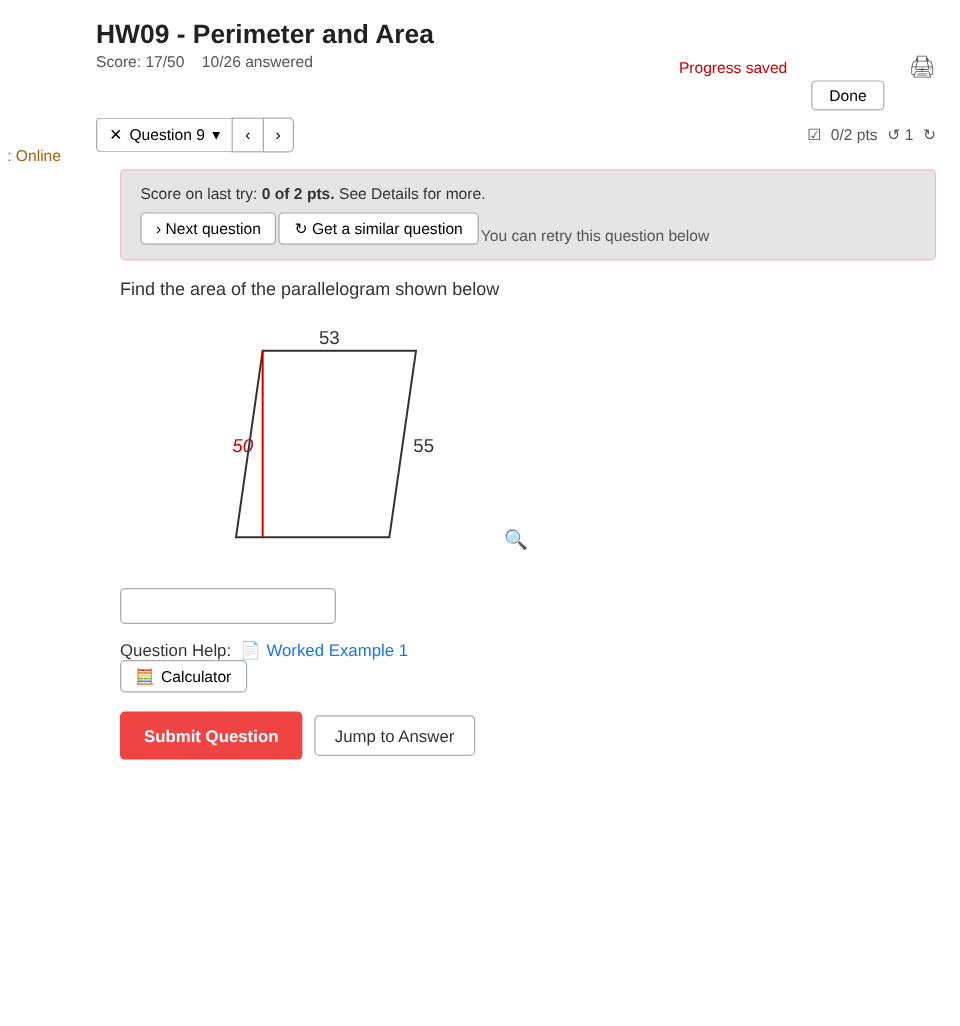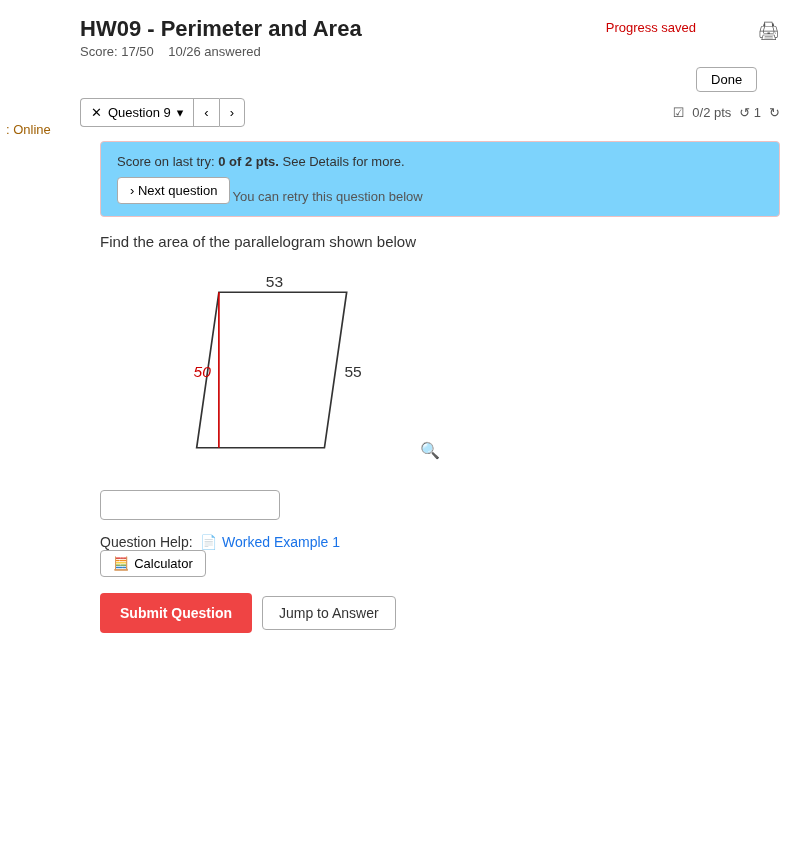--- a/index.html
+++ b/index.html
@@ -34,21 +34,22 @@
     }
 
     .title-section .score-line {
       font-size: 13px;
       color: #555;
       margin-top: 2px;
     }
 
     .header-actions {
       display: flex;
-      gap: 0;
+      align-items: center;
+      gap: 20px;
       margin-top: 4px;
     }
 
     .progress-saved-text {
       color: #c00;
       font-size: 13px;
     }
 
     .done-button {
       border: 1px solid #aaa;
@@ -119,21 +120,21 @@
       gap: 8px;
       font-size: 13px;
       color: #555;
     }
 
     .content-area {
       margin-left: 20px;
     }
 
     .score-banner {
-      background: #7dd3fc;
+      background: #e5e5e5;
       border: 1px solid #f0c0c0;
       border-radius: 4px;
       padding: 12px 16px;
       margin-bottom: 16px;
       display: flex;
       flex-direction: column;
       gap: 8px;
     }
 
     .score-banner-text {
@@ -311,20 +312,21 @@
 
     
     <div class="score-banner">
       <div class="score-banner-text">
         <span>Score on last try:</span>
         <strong>0 of 2 pts.</strong>
         <span>See Details for more.</span>
       </div>
       <div class="score-banner-actions">
         <button class="next-q-btn">› Next question</button>
+        <button class="similar-q-btn">↻ Get a similar question</button>
         <span class="retry-text">You can retry this question below</span>
       </div>
     </div>
 
     
     <div class="question-text">Find the area of the parallelogram shown below</div>
 
     
     <div class="diagram-area">
       <svg viewBox="0 0 220 180" xmlns="http://www.w3.org/2000/svg">

